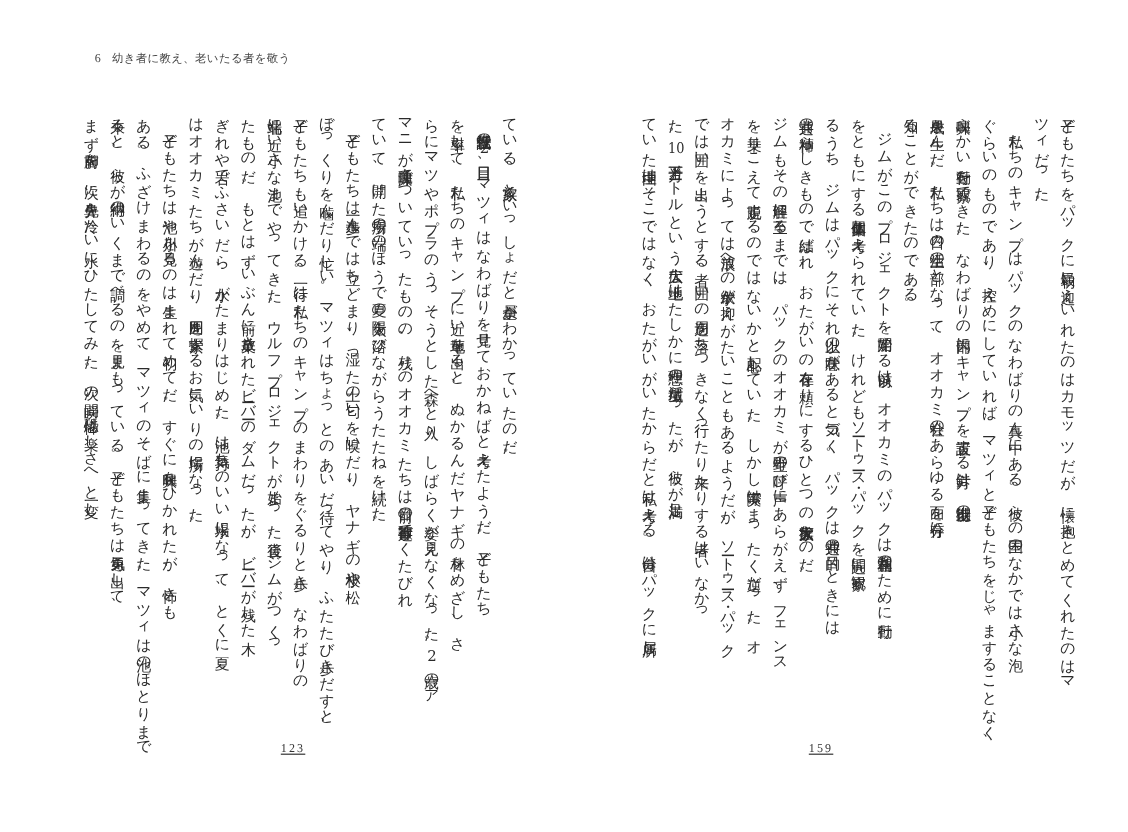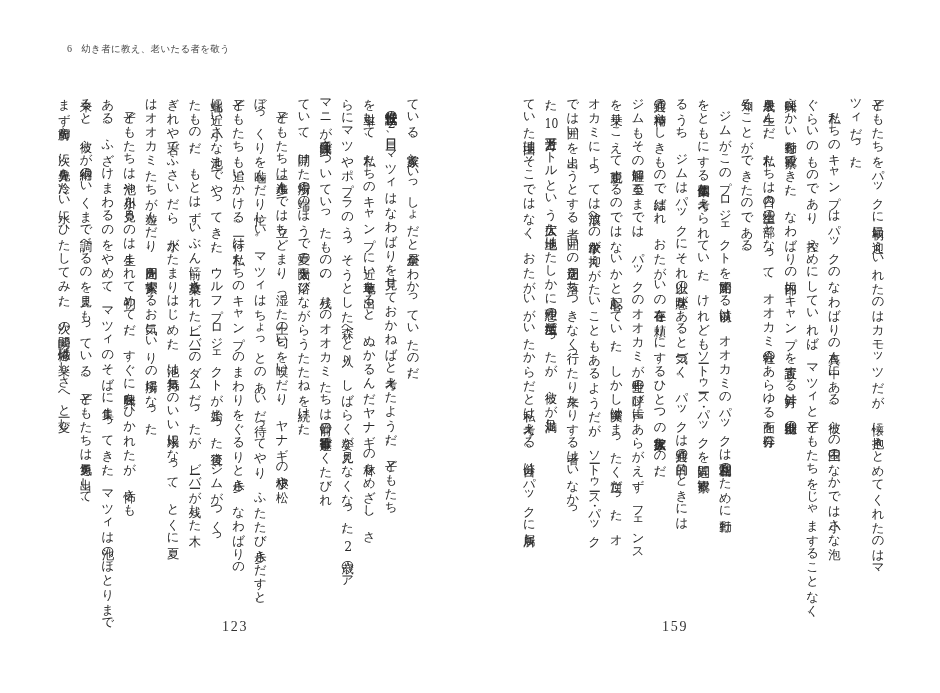--- a/index.html
+++ b/index.html
@@ -4,21 +4,21 @@
 <style>
   html, body { margin: 0; padding: 0; }
   body {
     width: 940px; height: 693px;
     background: #ffffff;
     position: relative;
     overflow: hidden;
     font-family: "DejaVu Serif", serif;
     color: #2a2a2a;
   }
-  .spread { position: absolute; left: 0; top: 0; width: 775px; height: 693px; }
+  .spread { position: absolute; left: 12px; top: 0; width: 775px; height: 693px; }
   .page { position: absolute; top: 0; height: 693px; }
   .page-left { left: 0; width: 470px; }
   .page-right { left: 470px; width: 470px; }
 
   .running-head {
     position: absolute;
     left: 67px; top: 43px;
     font-family: "DejaVu Serif", serif;
     font-size: 9.5px;
     color: #444;
@@ -44,23 +44,24 @@
   .tcy { text-combine-upright: all; -webkit-text-combine: horizontal; }
 
   
   .page-left .text-block { left: 53.4px; }
   .page-right .text-block { left: 48.4px; }
 
   .folio {
     position: absolute;
     top: 619px;
     font-family: "Liberation Serif", serif;
-    font-size: 14px;
+    font-size: 10px;
     letter-spacing: 1.8px;
     color: #333;
+    text-decoration: underline;
   }
   .page-left .folio { left: 222px; }
   .page-right .folio { left: 192px; }
 </style>
 </head>
 <body>
 
 <div class="spread">
 
   <div class="page page-left">

